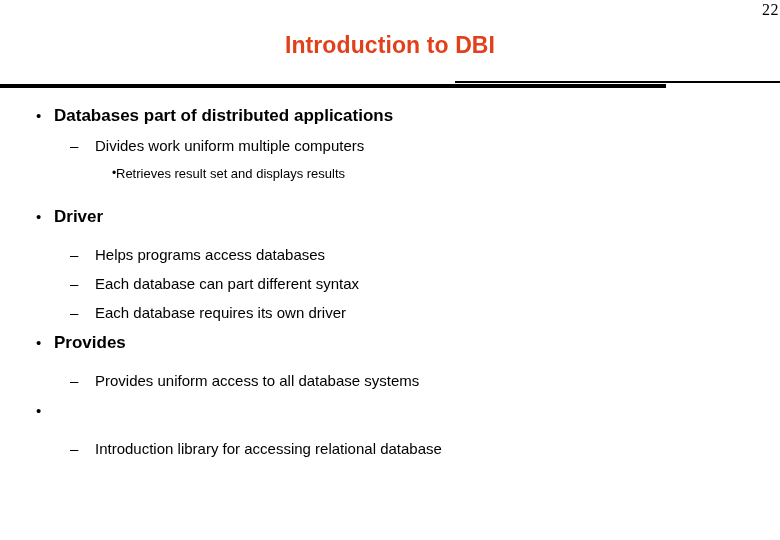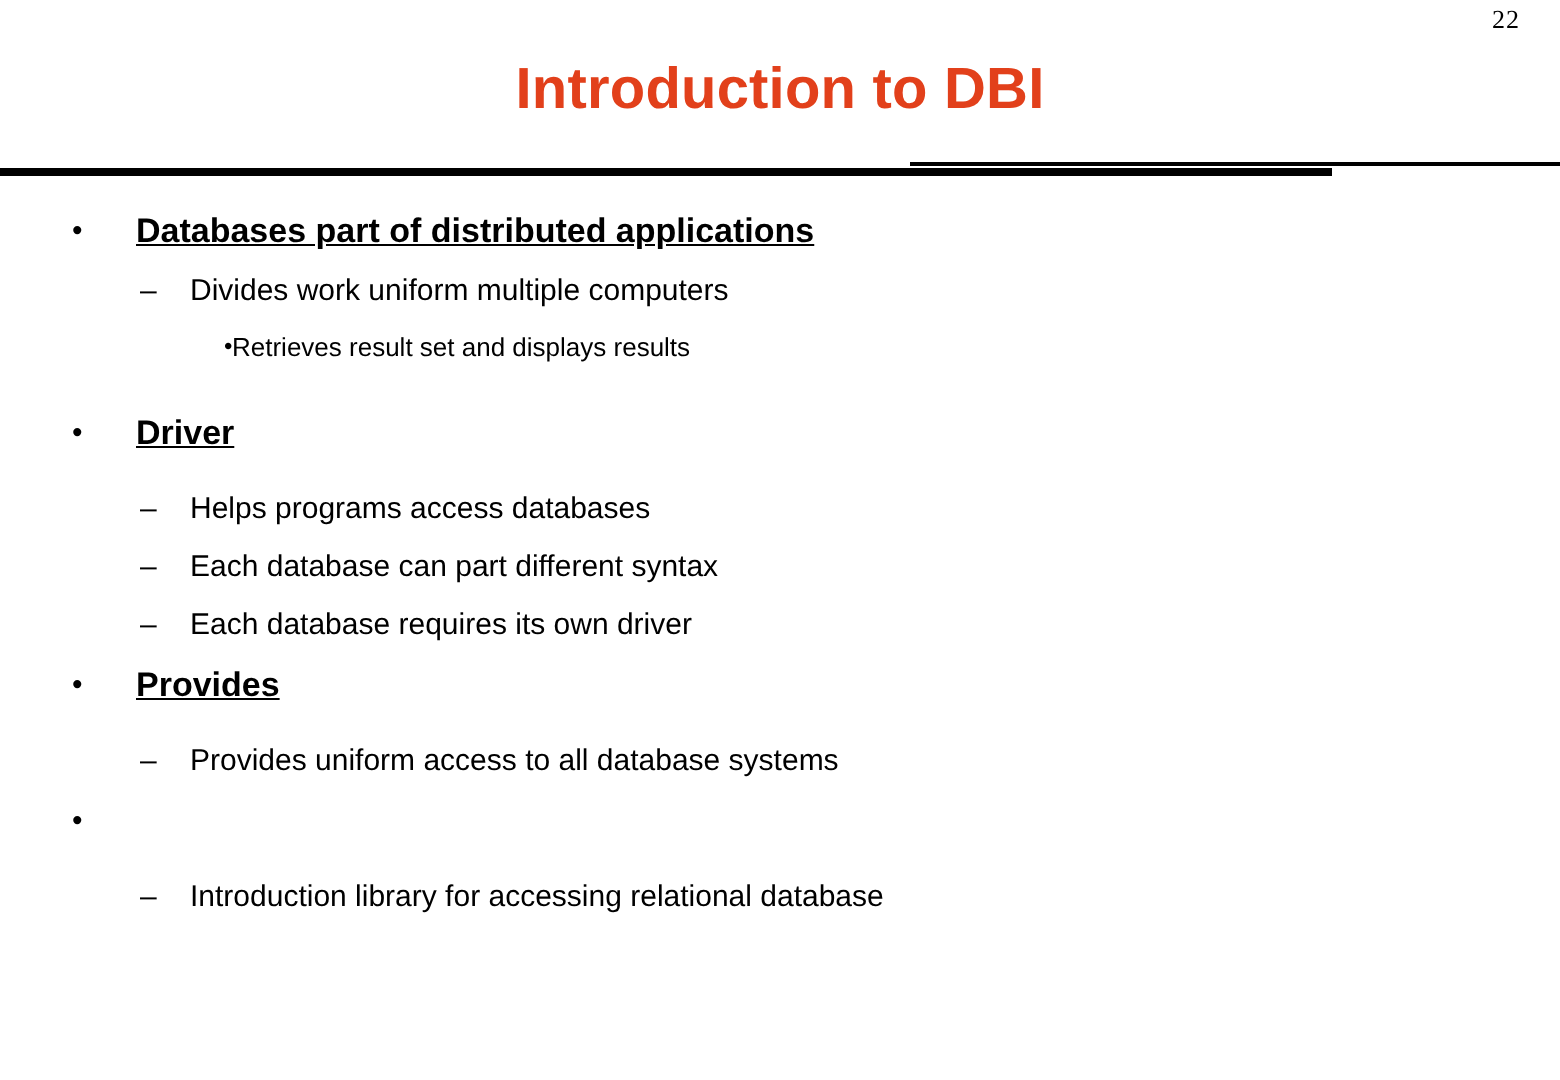--- a/index.html
+++ b/index.html
@@ -22,37 +22,37 @@
     left: 0;
     top: 0;
     width: 780px;
     height: 540px;
     background: #ffffff;
   }
 
   
   .page-number {
     position: absolute;
-    right: 20px;
+    right: 1px;
     top: 3px;
-    font-size: 13px;
+    font-size: 16px;
     line-height: 14px;
     color: #000000;
     font-family: "Liberation Serif", serif;
     letter-spacing: 0.5px;
   }
 
   
   .slide-title {
     position: absolute;
     left: 0;
     top: 31px;
     width: 780px;
     text-align: center;
-    font-size: 29px;
+    font-size: 23px;
     line-height: 28px;
     font-weight: bold;
     color: #e2401b;
     letter-spacing: 0.1px;
   }
 
   
   .rule-thick {
     position: absolute;
     left: 0;
@@ -99,22 +99,21 @@
     line-height: 31px;
     font-weight: bold;
   }
   .lvl1 .marker {
     left: 36px;
     font-size: 15px;
     line-height: 31px;
     font-weight: normal;
   }
   .lvl1 .btext {
-    margin-left: 68px;
-    text-decoration: underline;
+    margin-left: 54px;
   }
 
   
   .lvl2 {
     height: 29px;
     font-size: 15px;
     line-height: 29px;
     font-weight: normal;
   }
   .lvl2 .marker {

